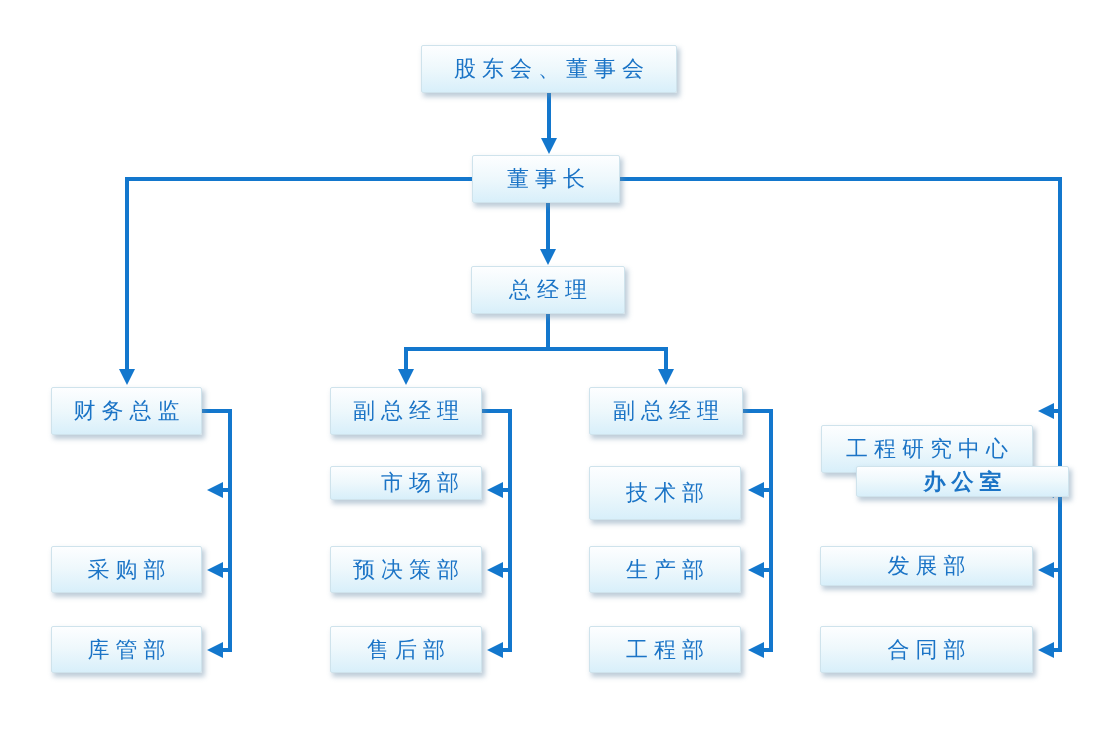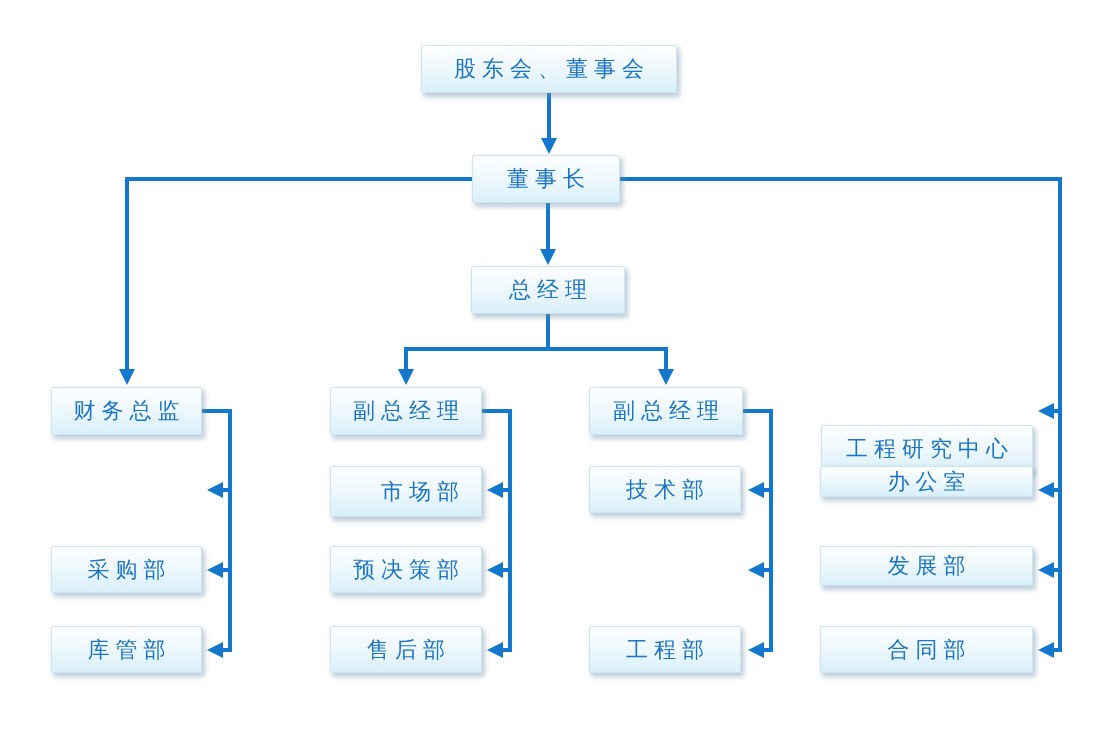--- a/index.html
+++ b/index.html
@@ -76,24 +76,25 @@
   <div class="node" style="left:471px;top:266px;width:154px;height:48px;">总经理</div>
 
   <div class="node" style="left:51px;top:387px;width:151px;height:48px;">财务总监</div>
   <div class="node" style="left:330px;top:387px;width:152px;height:48px;">副总经理</div>
   <div class="node" style="left:589px;top:387px;width:154px;height:48px;">副总经理</div>
   <div class="node" style="left:821px;top:387px;width:212px;height:48px;margin-top:38px;">工程研究中心</div>
 
   <div class="node" style="left:51px;top:546px;width:151px;height:47px;">采购部</div>
   <div class="node" style="left:51px;top:626px;width:151px;height:47px;text-align:right;">库管部</div>
 
-  <div class="node" style="left:330px;top:466px;width:152px;height:51px;padding-left:28px;">市场部</div>
+  <div class="node" style="left:330px;top:466px;width:152px;height:34px;padding-left:28px;">市场部</div>
   <div class="node" style="left:330px;top:546px;width:152px;height:47px;">预决策部</div>
   <div class="node" style="left:330px;top:626px;width:152px;height:47px;">售后部</div>
 
-  <div class="node" style="left:589px;top:466px;width:152px;height:47px;">技术部</div>
+  <div class="node" style="left:589px;top:466px;width:152px;height:54px;">技术部</div>
+  <div class="node" style="left:589px;top:546px;width:152px;height:47px;">生产部</div>
   <div class="node" style="left:589px;top:626px;width:152px;height:47px;">工程部</div>
 
-  <div class="node" style="left:820px;top:466px;width:213px;height:31px;">办公室</div>
+  <div class="node" style="left:856px;top:466px;width:213px;height:31px;font-weight:bold;">办公室</div>
   <div class="node" style="left:820px;top:546px;width:213px;height:40px;">发展部</div>
   <div class="node" style="left:820px;top:626px;width:213px;height:47px;">合同部</div>
 
 </div>
 
 </body></html>

